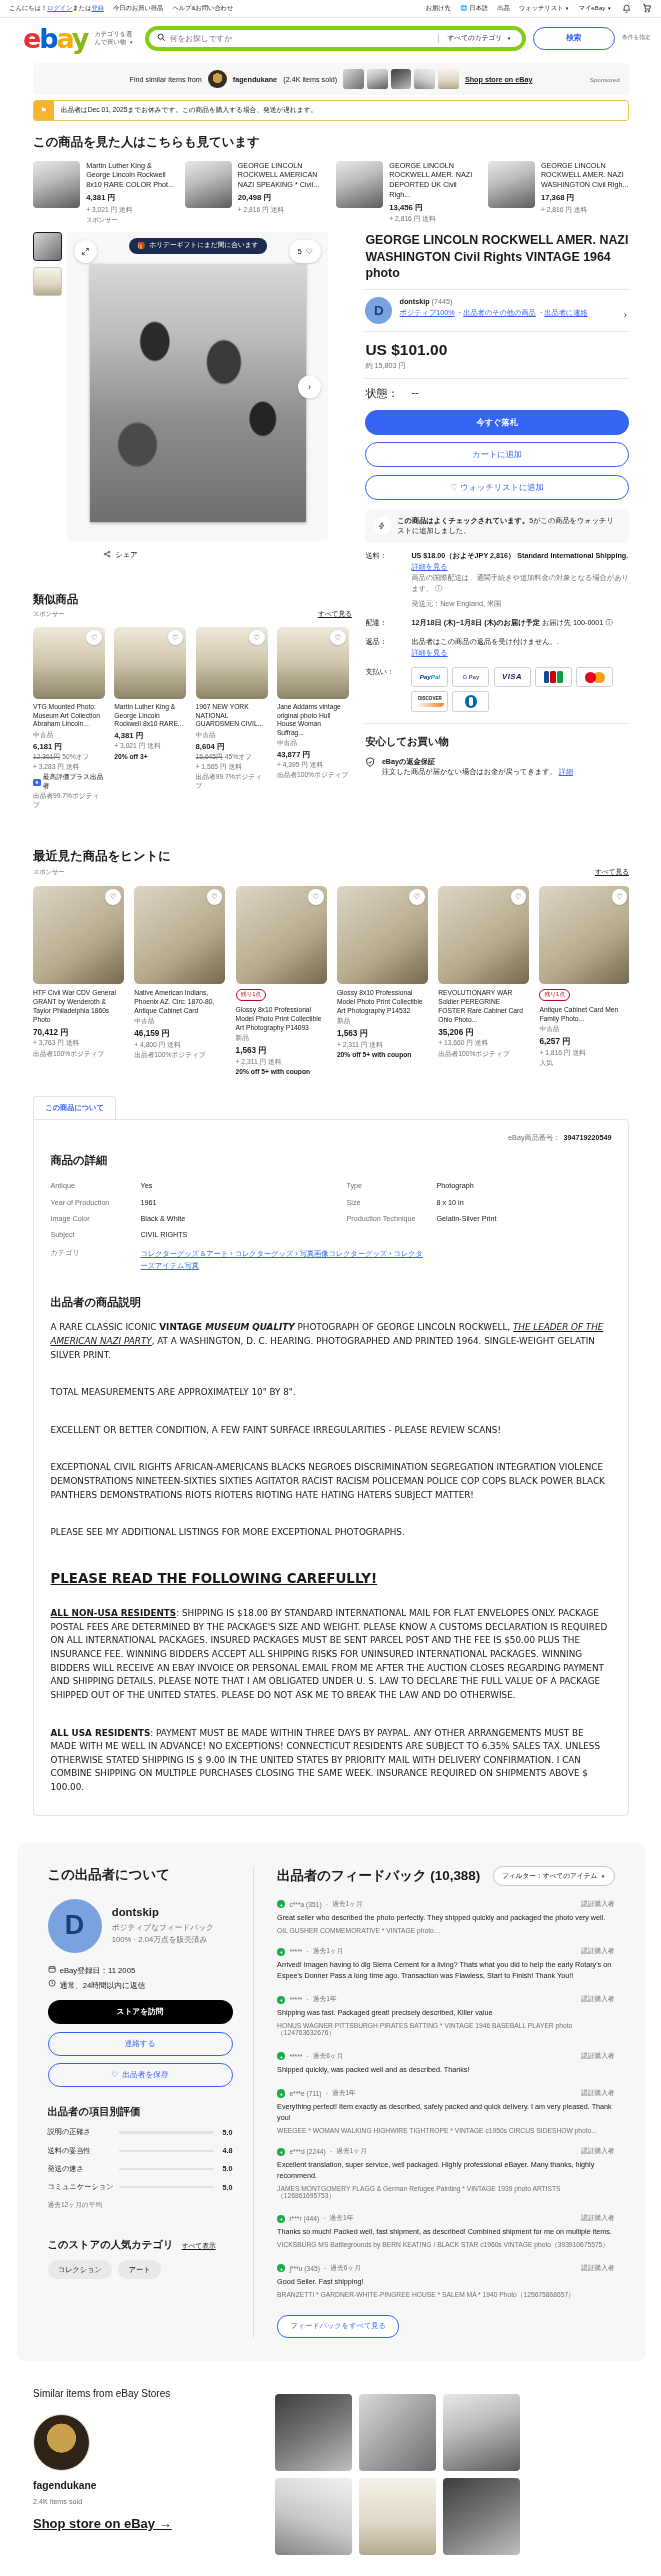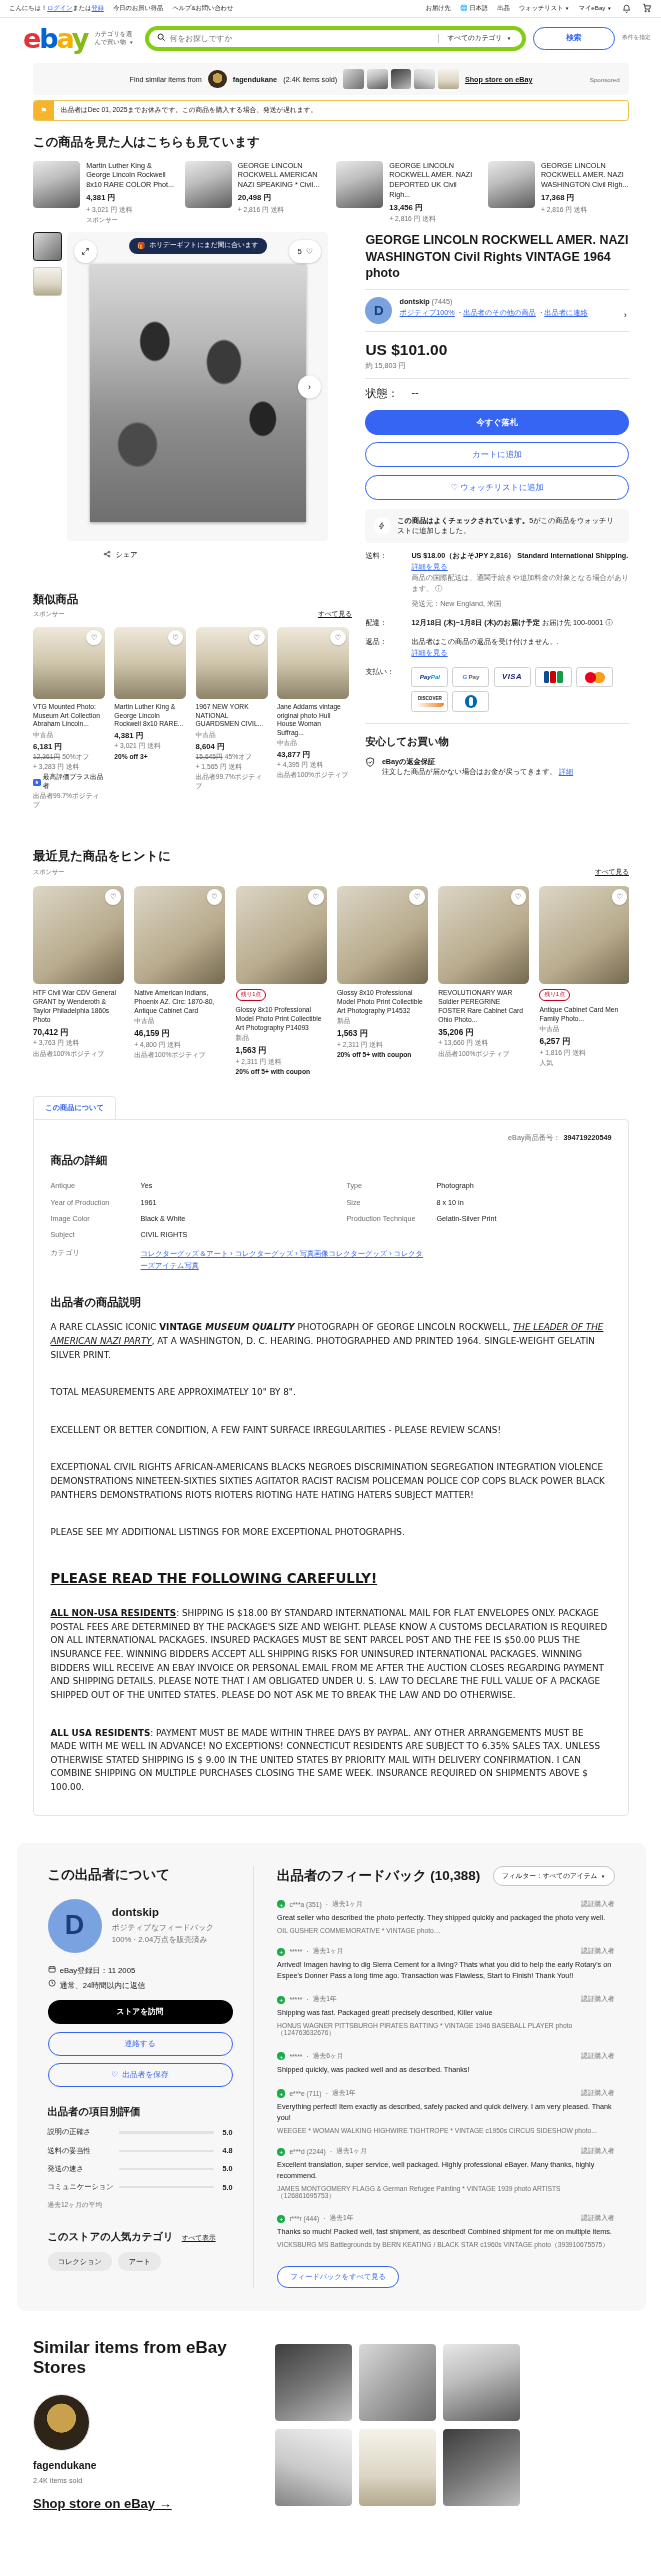--- a/index.html
+++ b/index.html
@@ -194,21 +194,21 @@
   .fb-top { display:flex; justify-content:space-between; color:#707070; font-size:6.7px; }
   .fb-user { display:flex; gap:4.1px; align-items:center; }
   .plus { width:8.2px; height:8.2px; border-radius:50%; background:#1bab49; color:#fff; display:inline-flex; align-items:center; justify-content:center; font-size:6.2px; font-weight:bold; }
   .fb-text { margin-top:4.1px; line-height:1.5; }
   .fb-itemname { color:#707070; margin-top:3.1px; font-size:6.7px; }
   .fb-seeall { margin-top:15.5px; display:inline-block; border:0.5px solid #3665f3; color:#3665f3; border-radius:10.8px; padding:5.2px 12.4px; font-size:7.2px; background:#fff; cursor:pointer; font-family:inherit; }
 
   
   .stores { padding:0 33px; margin-top:27px; display:flex; gap:26px; }
   .st-left { width:216px; }
-  .st-title { font-size:17px; font-weight:bold; }
+  .st-title { font-size:10px; font-weight:normal; }
   .st-prof { display:flex; flex-direction:column; align-items:flex-start; gap:5.2px; margin-top:15.5px; }
   .st-avatar { width:57px; height:57px; border-radius:50%; background:radial-gradient(circle at 50% 42%, #c9a14c 0 34%, #2e2418 35% 100%); border:0.5px solid #ddd; }
   .st-name { font-size:10.3px; font-weight:bold; margin-top:4.1px; }
   .st-sold { color:#707070; font-size:7.2px; }
   .st-shop { margin-top:5.2px; font-size:13px; font-weight:bold; color:#191919; text-decoration:underline; cursor:pointer; }
   .st-grid { display:grid; grid-template-columns:repeat(3,77px); grid-auto-rows:77px; gap:7.2px; margin-top:6.2px; }
   .st-tile { border-radius:4.1px; }
 
   
   .ph  { background:linear-gradient(135deg,#d9d9d9 0%,#a8a8a8 45%,#6d6d6d 100%); }
@@ -755,21 +755,21 @@
 
         <div class="rate-row">
           <span class="rk">コミュニケーション</span>
           <span class="track"><span class="fillb" style="width: 100%;"></span></span>
           <span class="bold">5.0</span>
         </div>
 
       <div class="rate-note">過去12ヶ月の平均</div>
 
       <div class="popcat">
-        <h3 class="band-sub" style="margin-top:0">このストアの人気カテゴリ</h3>
+        <h3 class="band-sub" style="margin-top:8px">このストアの人気カテゴリ</h3>
         <span class="link" style="font-size:6.7px;color:#191919">すべて表示</span>
       </div>
       <div class="pills">
 
           <span class="pill">コレクション</span>
 
           <span class="pill">アート</span>
 
       </div>
     </div>
@@ -836,20 +836,28 @@
       
         <div class="fb-item">
           <div class="fb-top">
             <span class="fb-user"><span class="plus">+</span><span>r***r (444)</span> · <span>過去1年</span></span>
             <span>認証購入者</span>
           </div>
           <div class="fb-text">Thanks so much! Packed well, fast shipment, as described! Combined shipment for me on multiple items.</div>
           <div class="fb-itemname">VICKSBURG MS Battlegrounds by BERN KEATING / BLACK STAR c1960s VINTAGE photo（393910675575）</div>
         </div>
       
+        <div class="fb-item">
+          <div class="fb-top">
+            <span class="fb-user"><span class="plus">+</span><span>j***u (345)</span> · <span>過去6ヶ月</span></span>
+            <span>認証購入者</span>
+          </div>
+          <div class="fb-text">Good Seller. Fast shipping!</div>
+          <div class="fb-itemname">BRANZETTI * GARDNER-WHITE-PINGREE HOUSE * SALEM MA * 1940 Photo（125675868657）</div>
+        </div>
       
       <button class="fb-seeall">フィードバックをすべて見る</button>
     </div>
   </div>
 
   <div class="stores">
     <div class="st-left">
       <div class="st-title">Similar items from eBay Stores</div>
       <div class="st-prof">
         <div class="st-avatar"></div>

